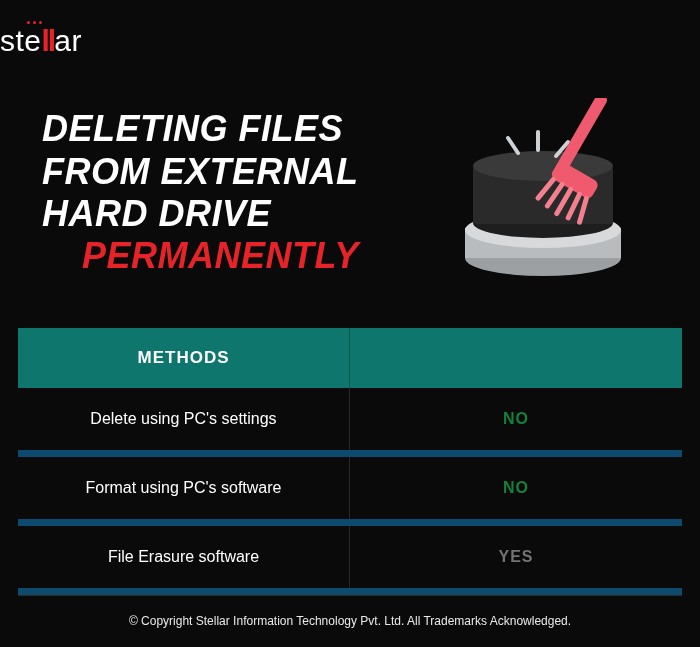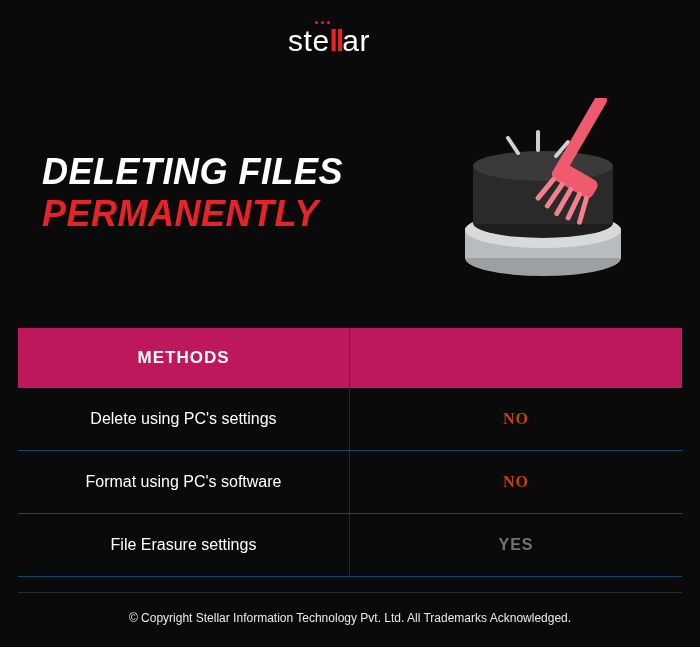--- a/index.html
+++ b/index.html
@@ -12,21 +12,21 @@
     overflow: hidden;
   }
   .container {
     width: 100%;
     height: 100%;
     display: flex;
     flex-direction: column;
   }
   .brand {
     padding: 24px 42px 10px 0;
-    text-align: center;
+    text-align: left;
   }
   .brand-logo {
     font-size: 30px;
     font-weight: 500;
     color: #fff;
     letter-spacing: 0.5px;
     position: relative;
     display: inline-block;
   }
   .brand-logo .ll {
@@ -56,67 +56,68 @@
     flex: 1;
     font-size: 36px;
     font-weight: 800;
     line-height: 1.18;
     letter-spacing: 0.5px;
     font-style: italic;
     text-transform: uppercase;
   }
   .title .accent {
     color: #e62329;
+    margin-left: 40px;
   }
   .illus {
     flex-shrink: 0;
     width: 210px;
     height: 190px;
     position: relative;
   }
   .table {
     margin: 0 18px;
   }
   .thead {
     display: flex;
-    background: #be185d;
+    background: #0f766e;
     color: #fff;
     font-weight: 700;
     font-size: 17px;
     letter-spacing: 1px;
   }
   .thead .col {
     padding: 20px 10px;
     text-align: center;
     display: flex;
     align-items: center;
     justify-content: center;
   }
   .thead .col-left { width: 50%; border-right: 1px solid rgba(0,0,0,0.25); }
   .thead .col-right { width: 50%; line-height: 1.35; }
   .trow {
     display: flex;
-    border-bottom: 1px solid #0c4a6e;
+    border-bottom: 7px solid #0c4a6e;
   }
   .trow .col {
     width: 50%;
     padding: 22px 10px;
     text-align: center;
     font-size: 16px;
   }
   .trow .col-left {
     color: #fff;
     font-weight: 400;
     border-right: 1px solid #2a2a2a;
   }
   .trow .col-right {
     font-weight: 800;
     letter-spacing: 1px;
   }
-  .val-no { color: #c2410c; font-family: Liberation Serif, serif; }
+  .val-no { color: #15803d; }
   .val-yes { color: #737373; }
   .footer {
     margin-top: auto;
     padding: 18px 10px 22px;
     text-align: center;
     font-size: 12px;
     color: #e9e9e9;
     border-top: 1px solid #2a2a2a;
     margin-left: 18px;
     margin-right: 18px;
@@ -134,20 +135,22 @@
           <span></span>
           <span></span>
         </span>
       <span>ste</span><span class="ll">ll</span><span>ar</span>
     </span>
   </div>
 
   <div class="hero">
     <div class="title">
       <div>DELETING FILES</div>
+      <div>FROM EXTERNAL</div>
+      <div>HARD DRIVE</div>
       <div class="accent">PERMANENTLY</div>
     </div>
     <div class="illus">
       <svg viewBox="0 0 210 190" width="210" height="190">
 
         <ellipse cx="95" cy="160" rx="78" ry="18" fill="#9da0a3"></ellipse>
         <rect x="17" y="130" width="156" height="30" fill="#b9bcbf"></rect>
         <ellipse cx="95" cy="132" rx="78" ry="18" fill="#d7d9db"></ellipse>
 
         <ellipse cx="95" cy="125" rx="70" ry="15" fill="#1e1e1e"></ellipse>
@@ -183,20 +186,20 @@
 
     <div class="trow">
       <div class="col col-left">Delete using PC's settings</div>
       <div class="col col-right val-no">NO</div>
     </div>
     <div class="trow">
       <div class="col col-left">Format using PC's software</div>
       <div class="col col-right val-no">NO</div>
     </div>
     <div class="trow">
-      <div class="col col-left">File Erasure settings</div>
+      <div class="col col-left">File Erasure software</div>
       <div class="col col-right val-yes">YES</div>
     </div>
   </div>
 
   <div class="footer">© Copyright Stellar Information Technology Pvt. Ltd. All Trademarks Acknowledged.</div>
 
 </div>
 
 </body></html>

